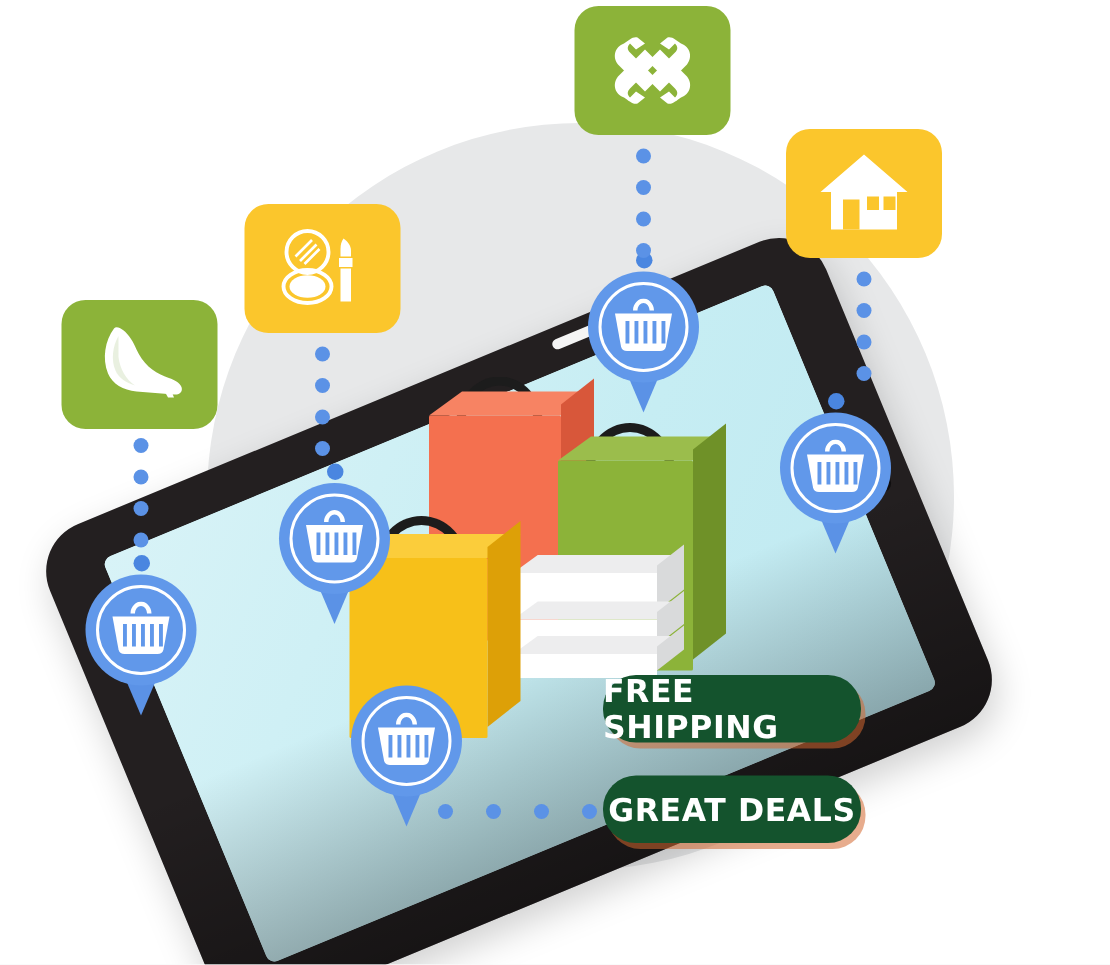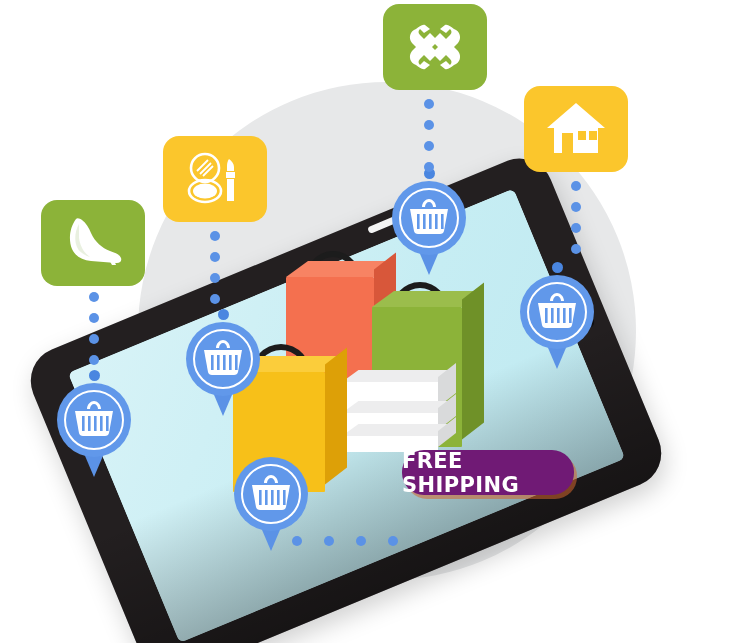--- a/index.html
+++ b/index.html
@@ -251,21 +251,21 @@
     background: #5b92e6;
     z-index: 5;
   }
 
   
   .cta {
     position: absolute;
     display: flex;
     align-items: center;
     justify-content: center;
-    background: #701a75;
+    background: #14532d;
     border-radius: 22px;
     color: #ffffff;
     font-family: "DejaVu Sans", sans-serif;
     font-weight: bold;
     font-size: 21px;
     letter-spacing: 0.4px;
     z-index: 40;
     box-shadow: 3px 4px 0 rgba(212,104,48,0.55);
   }
   .cta-free  { left: 402px; top: 450px; width: 172px; height: 45px; }
@@ -509,14 +509,15 @@
         <rect x="9" y="15" width="2.6" height="15"></rect>
         <rect x="15" y="15" width="2.6" height="15"></rect>
         <rect x="21" y="15" width="2.6" height="15"></rect>
         <rect x="27" y="15" width="2.6" height="15"></rect>
         <rect x="33" y="15" width="2.6" height="15"></rect>
       </g>
     </svg>
   </div>
 
   <div class="cta cta-free">FREE SHIPPING</div>
+  <div class="cta cta-deals">GREAT DEALS</div>
 
 </div>
 
 </body></html>

